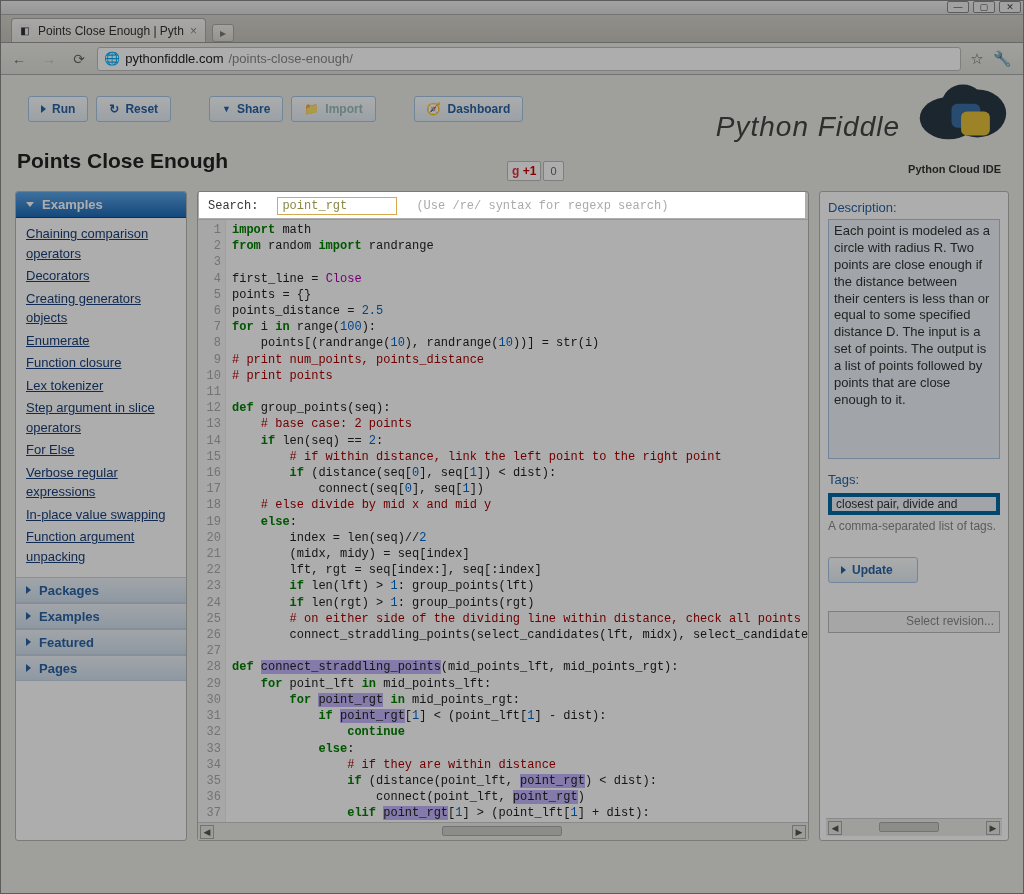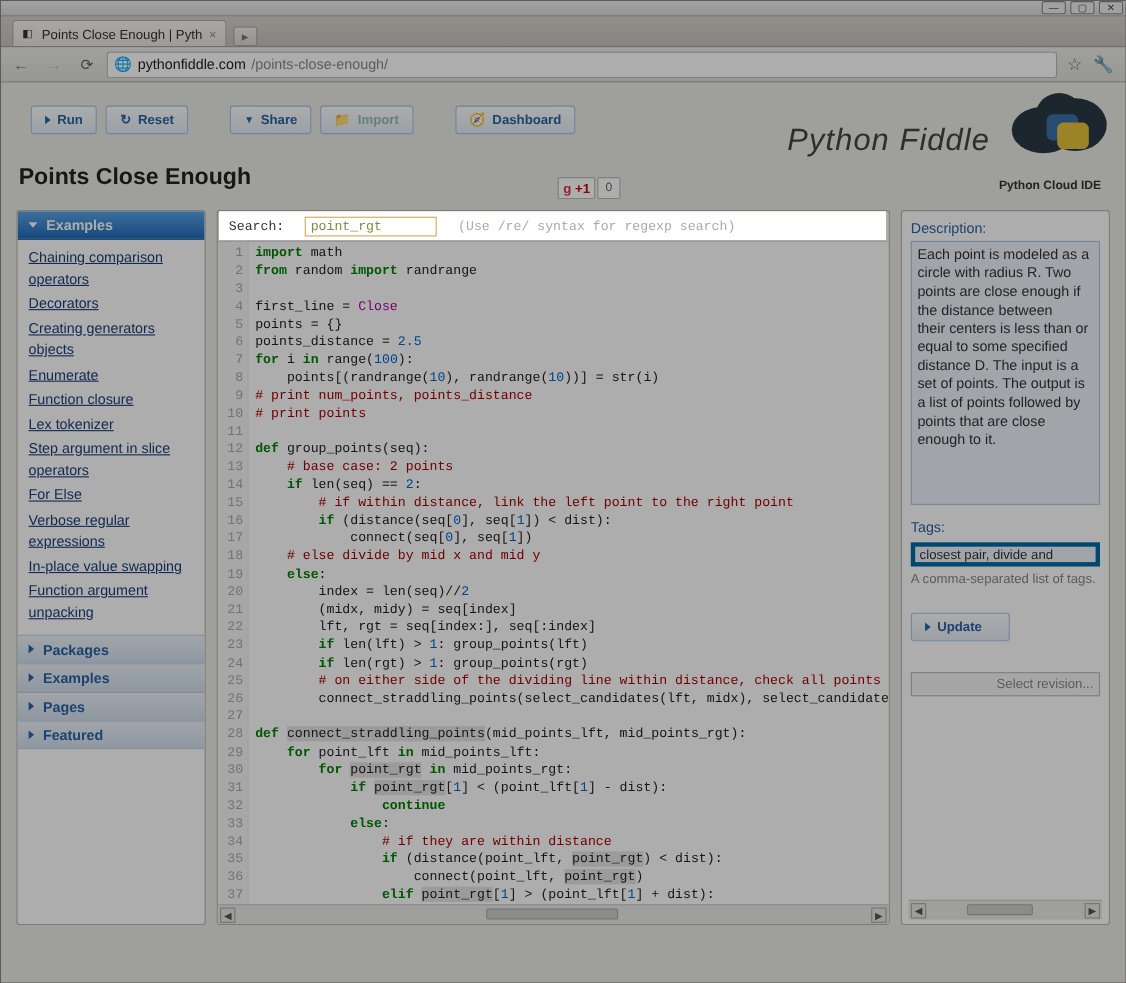--- a/index.html
+++ b/index.html
@@ -57,21 +57,21 @@
   .searchbar .lbl { color:#333; }
   .searchbar input { width:120px; height:18px; border:1px solid #d6a94e; outline:none; padding:0 4px; font-family:inherit; font-size:12px; color:#884; background:#fff;}
   .searchbar .hint { color:#aaa; }
   .codewrap { flex:1; display:flex; overflow:hidden; position:relative; }
   .gutter { width:28px; background:#f6f6f6; border-right:1px solid #eee; color:#aaa; font-family:"Lucida Console","Courier New",monospace; font-size:12px; text-align:right; padding:2px 4px 2px 0; line-height:16.2px; white-space:pre; }
   .code  { flex:1; font-family:"Lucida Console","Courier New",monospace; font-size:12px; color:#222; padding:2px 0 2px 6px; line-height:16.2px; white-space:pre; overflow:hidden; }
   .kw { color:#008000; font-weight:bold; }
   .str, .comment { color:#a00; }
   .bool { color:#a0a; }
   .num { color:#06c; }
-  .hl { background:#e5e5e5; }
+  .hl { background:#c4b5fd; }
   .bot-scroll { height:18px; border-top:1px solid #ccc; background:#ebeae5; position:relative; }
   .bot-scroll .thumb { position:absolute; left:40%; width:120px; top:3px; height:10px; background:#cfcfca; border:1px solid #aaa; border-radius:2px; }
   .bot-scroll .arrow { position:absolute; top:2px; width:14px; height:14px; background:#e8e8e3; border:1px solid #aaa; display:flex; align-items:center; justify-content:center; font-size:9px; color:#555; }
 
   
   .r-label { color:#2a63a5; font-size:13px; margin-bottom:4px; }
   .desc-box { width:100%; height:240px; border:1px solid #a9c6e5; background:#eef3f9; color:#333; font-size:13px; padding:3px 5px; line-height:1.3; resize:none; font-family:Arial,sans-serif; }
   .tags-input { width:100%; height:22px; border:4px solid #0369a1; background:#eef3f9; color:#333; font-size:12px; padding:0 4px; margin-top:2px; }
   .tags-hint { color:#888; font-size:12px; margin-top:4px; line-height:1.3;}
   .rev-box { width:100%; height:22px; border:1px solid #bbb; background:#f5f5f5; color:#888; font-size:12px; padding:2px 5px; margin-top:28px;text-align:right;}
@@ -177,25 +177,25 @@
             <div class="panel-hdr collapsed">
               <span class="closed"></span>
               <span>Packages</span>
             </div>
             <div class="panel-hdr collapsed">
               <span class="closed"></span>
               <span>Examples</span>
             </div>
             <div class="panel-hdr collapsed">
               <span class="closed"></span>
-              <span>Pages</span>
+              <span>Featured</span>
             </div>
             <div class="panel-hdr collapsed">
               <span class="closed"></span>
-              <span>Featured</span>
+              <span>Pages</span>
             </div>
           </div>
       </div>
 
       <div class="col-mid">
         <div class="searchbar">
           <span class="lbl">Search:</span>
           <input type="text" value="point_rgt" style="">
           <span class="hint">(Use /re/ syntax for regexp search)</span>
         </div>

